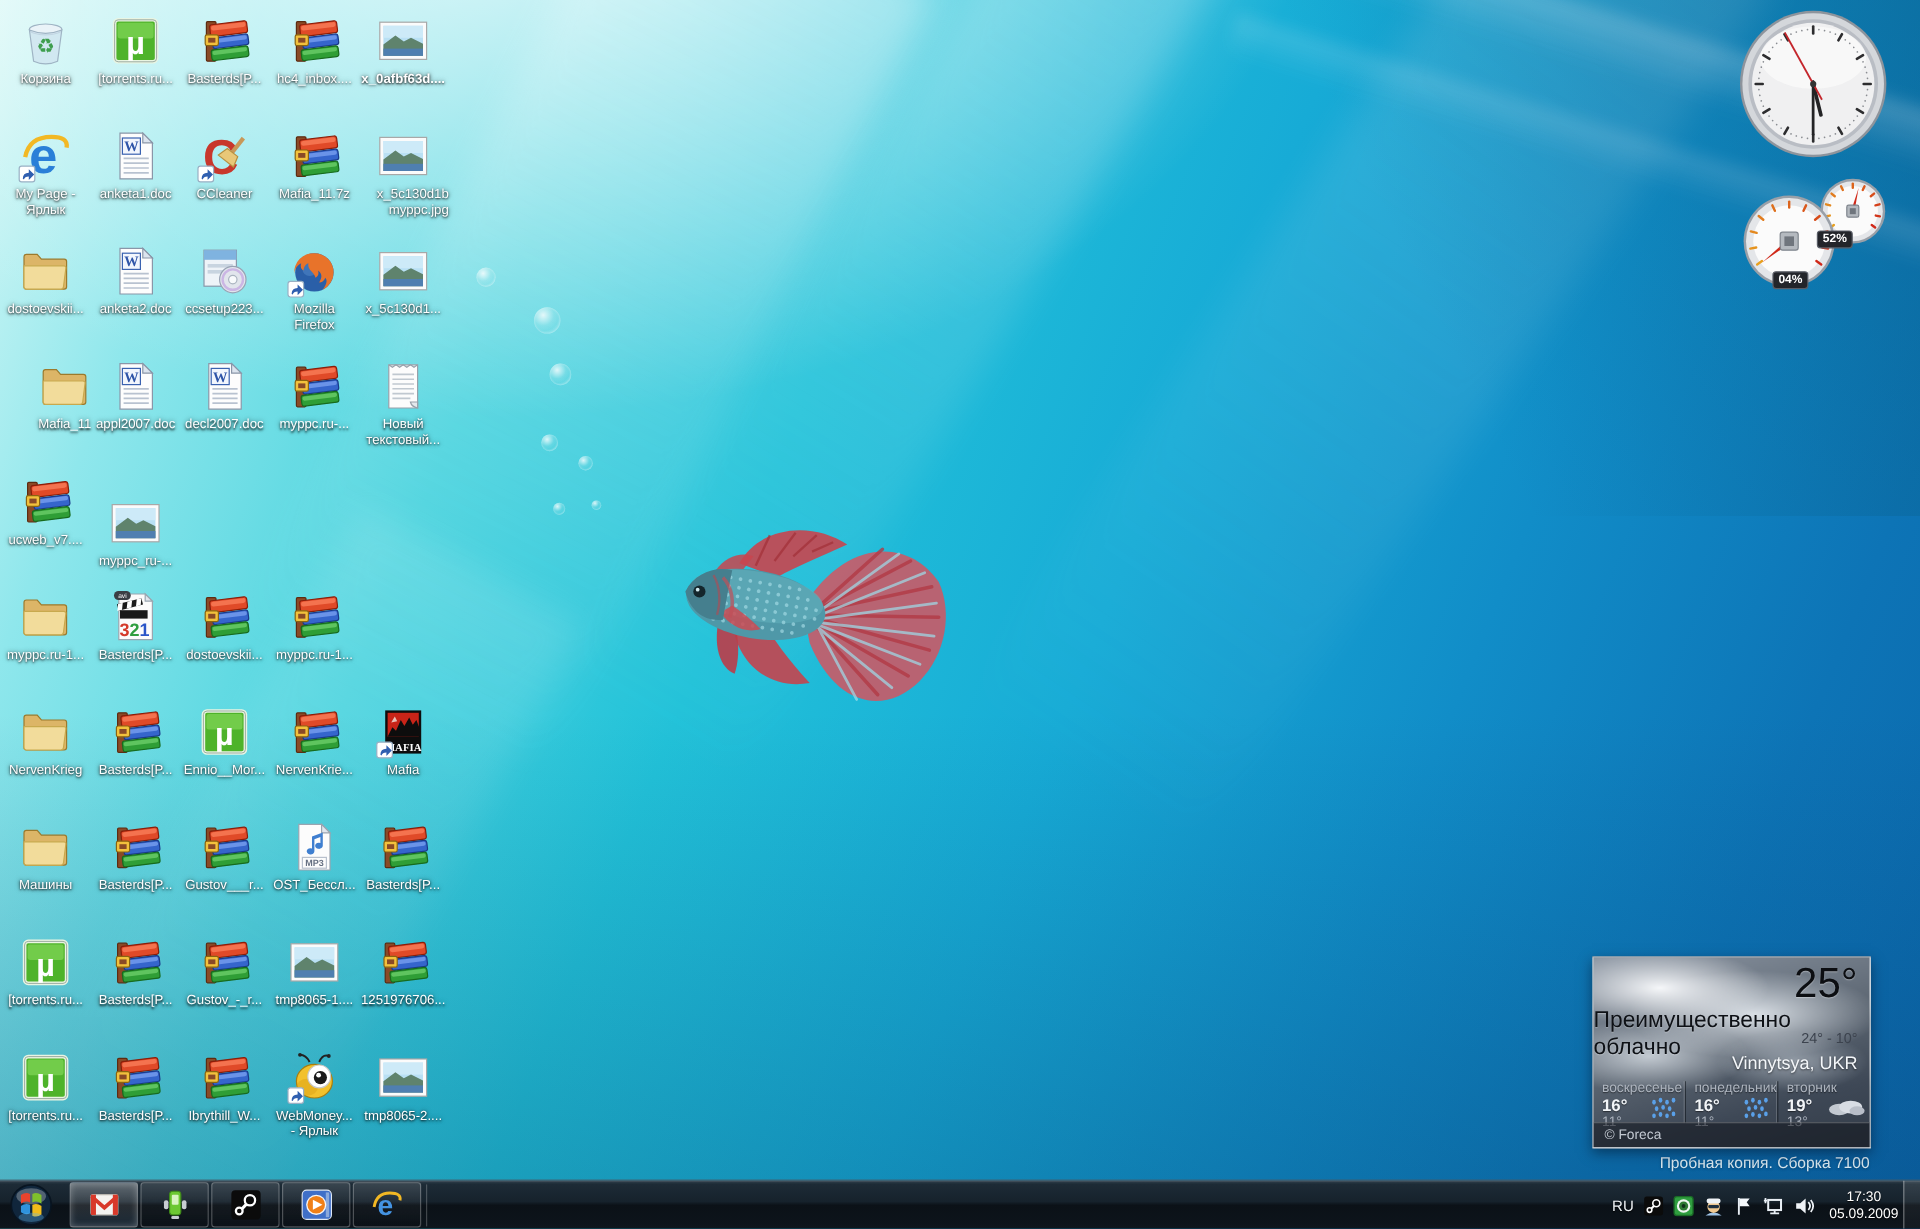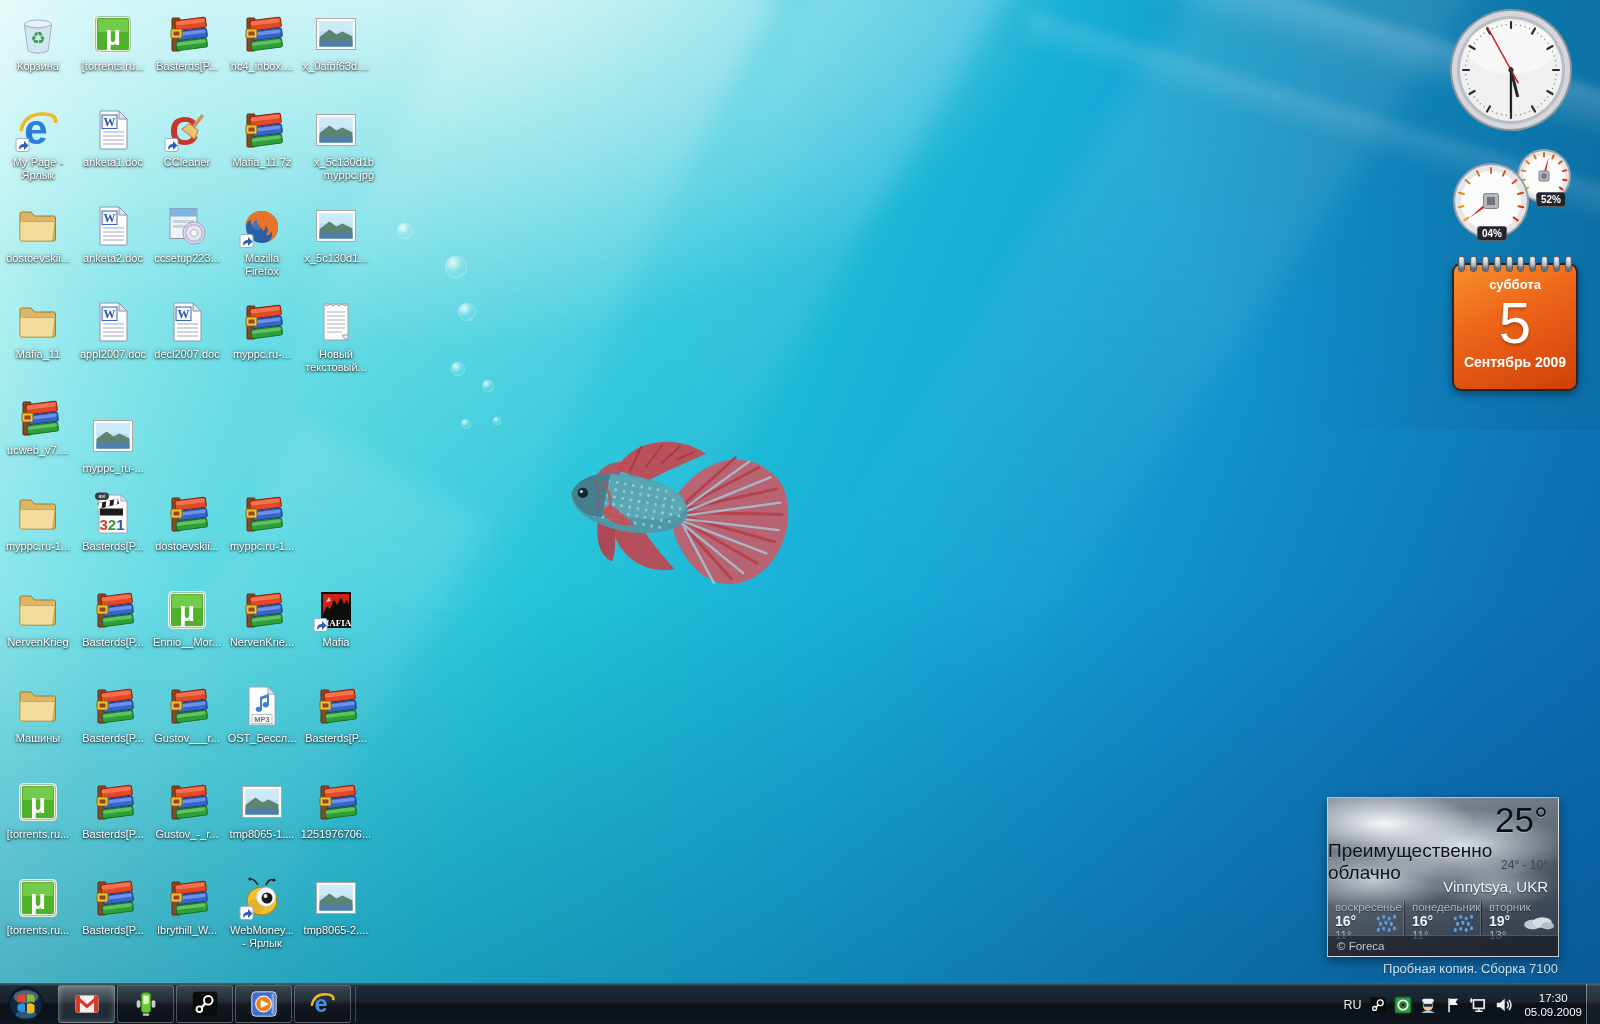--- a/index.html
+++ b/index.html
@@ -271,21 +271,21 @@
               <rect x="13" y="30" width="31" height="9" rx="2" fill="#2f9e36" stroke="#176b1d"></rect>
               <rect x="14" y="31" width="29" height="3.5" rx="1.7" fill="#5fc45f"></rect>
             </g>
             <rect x="8" y="19" width="11" height="9" rx="1.5" fill="#f2c13c" stroke="#8a6410"></rect>
             <rect x="10.5" y="21.5" width="6" height="4" fill="#8a4a26"></rect>
           </svg></span>
         <div class="lbl">
           <div>hc4_inbox....</div>
         </div>
       </div>
-      <div class="dicon" style="left: 298px; top: 10px;">
+      <div class="dicon" style="left: 298px; top: 10px; font-weight: bold;">
         <span class="ic"><svg viewBox="0 0 48 48" width="48" height="48">
             <rect x="4.5" y="8.5" width="39" height="31" fill="#fbfbfb" stroke="#a8a8a8"></rect>
             <rect x="7.5" y="11.5" width="33" height="25" fill="#b9e0f4"></rect>
             <rect x="7.5" y="11.5" width="33" height="10" fill="#cdeaf8"></rect>
             <path d="M7.5 27 l10 -7.5 7 5 6 -3 10 5 v10 h-33 Z" fill="#5f836d"></path>
             <rect x="7.5" y="30.5" width="33" height="6" fill="#4f7fb0"></rect>
           </svg></span>
         <div class="lbl">
           <div>x_0afbf63d....</div>
         </div>
@@ -432,21 +432,21 @@
             <rect x="4.5" y="8.5" width="39" height="31" fill="#fbfbfb" stroke="#a8a8a8"></rect>
             <rect x="7.5" y="11.5" width="33" height="25" fill="#b9e0f4"></rect>
             <rect x="7.5" y="11.5" width="33" height="10" fill="#cdeaf8"></rect>
             <path d="M7.5 27 l10 -7.5 7 5 6 -3 10 5 v10 h-33 Z" fill="#5f836d"></path>
             <rect x="7.5" y="30.5" width="33" height="6" fill="#4f7fb0"></rect>
           </svg></span>
         <div class="lbl">
           <div>x_5c130d1...</div>
         </div>
       </div>
-      <div class="dicon" style="left: 0px; top: 298px;">
+      <div class="dicon" style="left: 0px; top: 298px; padding-left: 16px;">
         <span class="ic"><svg viewBox="0 0 48 48" width="48" height="48">
             <path d="M6 12 q0 -2 2 -2 h9 l3.5 4 h19 q2 0 2 2 v21 q0 2 -2 2 H8 q-2 0 -2 -2 Z" fill="#dcb567" stroke="#9c7a2c"></path>
             <path d="M6 19.5 h33 q2.2 0 1.9 2 l-2 15.5 q-0.3 2 -2.3 2 H8 q-2 0 -2 -2 Z" fill="#f2dc9b" stroke="#c8a94e"></path>
           </svg></span>
         <div class="lbl">
           <div>Mafia_11</div>
         </div>
       </div>
       <div class="dicon" style="left: 75px; top: 298px;">
         <span class="ic"><svg viewBox="0 0 48 48" width="48" height="48">
@@ -1094,43 +1094,24 @@
           <rect x="38" y="5" width="2" height="7" rx="1" fill="rgb(213,64,26)" transform="rotate(75.6 39 39)"></rect>
           <rect x="38" y="5" width="2" height="7" rx="1" fill="rgb(210,52,25)" transform="rotate(100.79999999999998 39 39)"></rect>
           <rect x="38" y="5" width="2" height="7" rx="1" fill="rgb(208,40,24)" transform="rotate(126 39 39)"></rect>
         </g>
       <g transform="rotate(-128 39 39)">
           <path d="M37.2 39 L39 11 L40.8 39 Z" fill="#d02818"></path>
         </g>
       <rect x="31.5" y="31.5" width="15" height="15" rx="2" fill="#b4b9bf" stroke="#7e848c"></rect>
       <rect x="35" y="35" width="8" height="8" fill="#6f757d"></rect>
     </svg>
-    <div class="pct-pill" style="left:84px;top:44px;">52%</div>
+    <div class="pct-pill" style="left:62px;top:44px;">52%</div>
     <div class="pct-pill" style="left:25px;top:78px;">04%</div>
   </div>
 
-  <div class="gadget" id="calendar-gadget" style="left:1452px;top:256px;width:124px;height:138px;">
-    <div id="calendar-body">
-      <div id="cal-weekday">суббота</div>
-      <div id="cal-day">5</div>
-      <div id="cal-month">Сентябрь 2009</div>
-    </div>
-    <div class="coil-row">
-      <span class="coil"></span>
-        <span class="coil"></span>
-        <span class="coil"></span>
-        <span class="coil"></span>
-        <span class="coil"></span>
-      <span class="coil"></span>
-        <span class="coil"></span>
-        <span class="coil"></span>
-        <span class="coil"></span>
-        <span class="coil"></span>
-    </div>
-  </div>
 
   <div class="gadget" id="weather">
     <div id="w-temp">25°</div>
     <div id="w-cond">Преимущественно облачно</div>
     <div id="w-range">24° - 10°</div>
     <div id="w-loc">Vinnytsya, UKR</div>
     <div id="w-forecast">
         <div class="fc-col">
           <div class="fc-day">воскресенье</div>
           <div class="fc-hi">16°</div>

